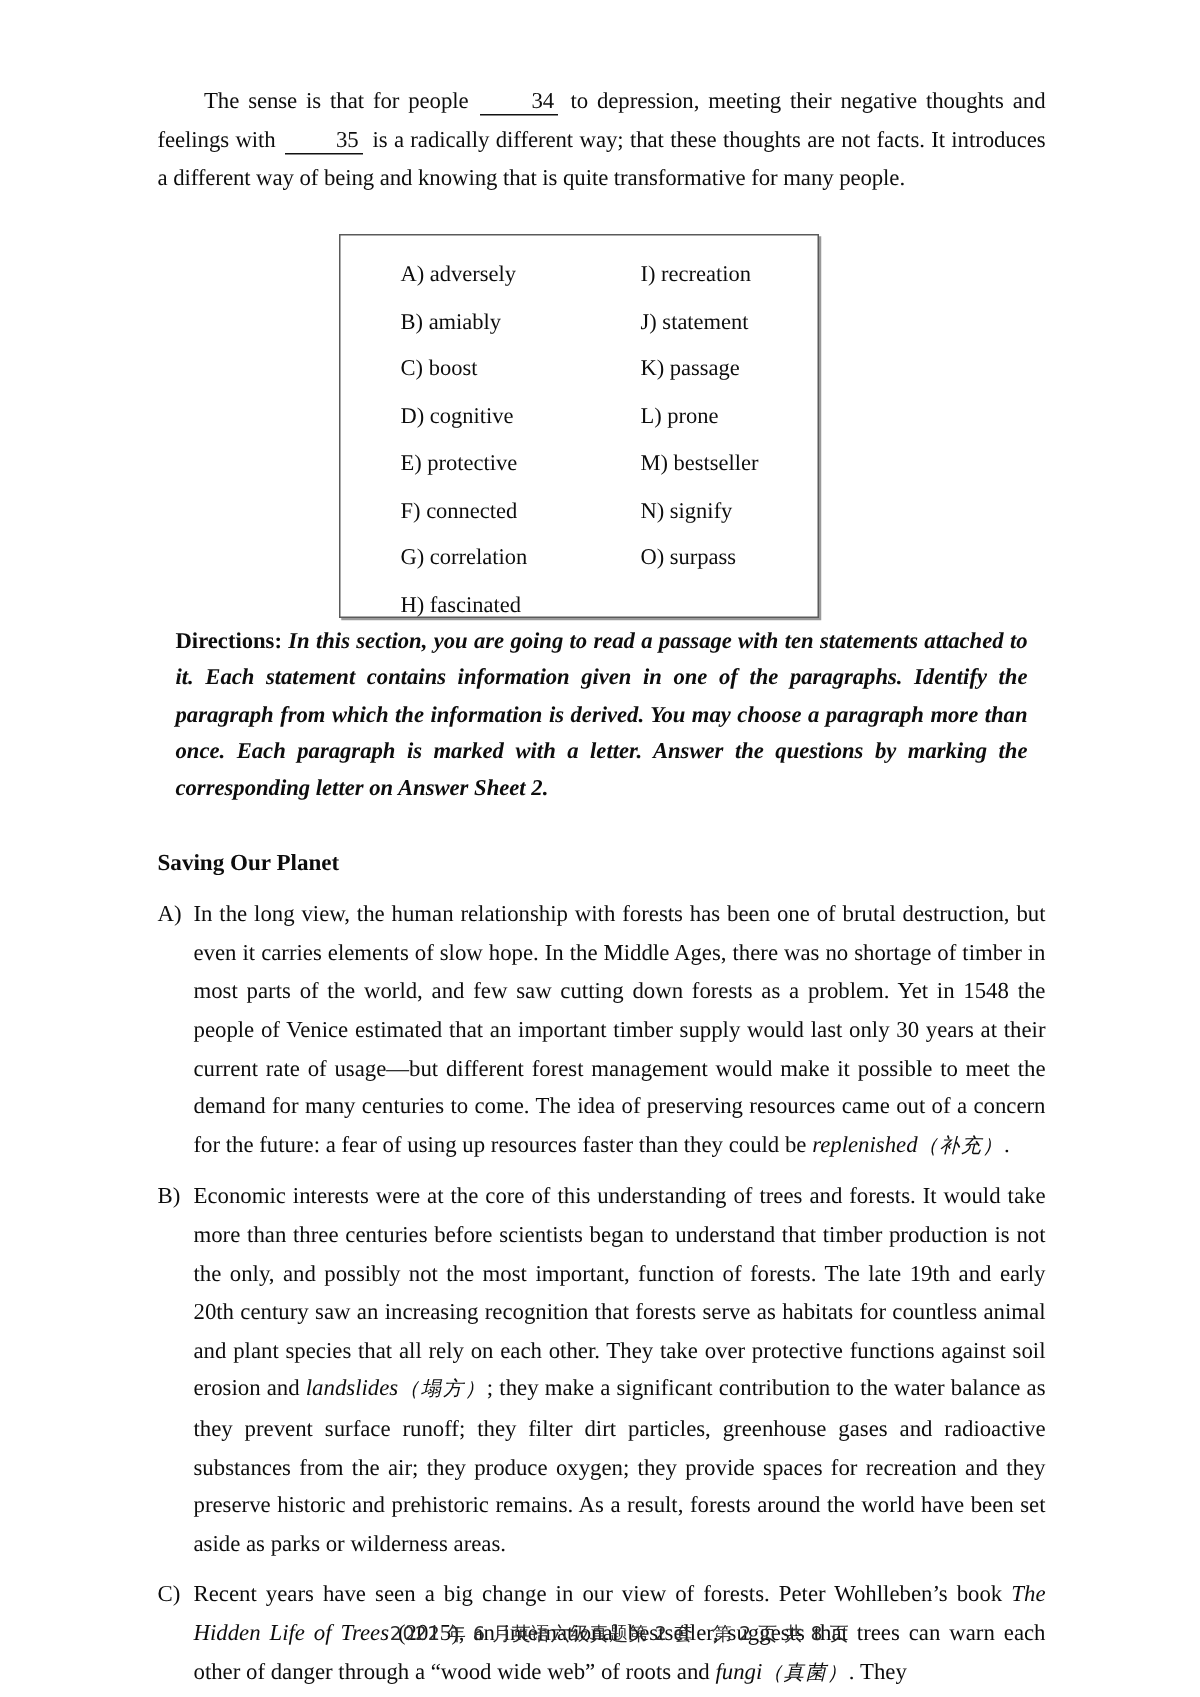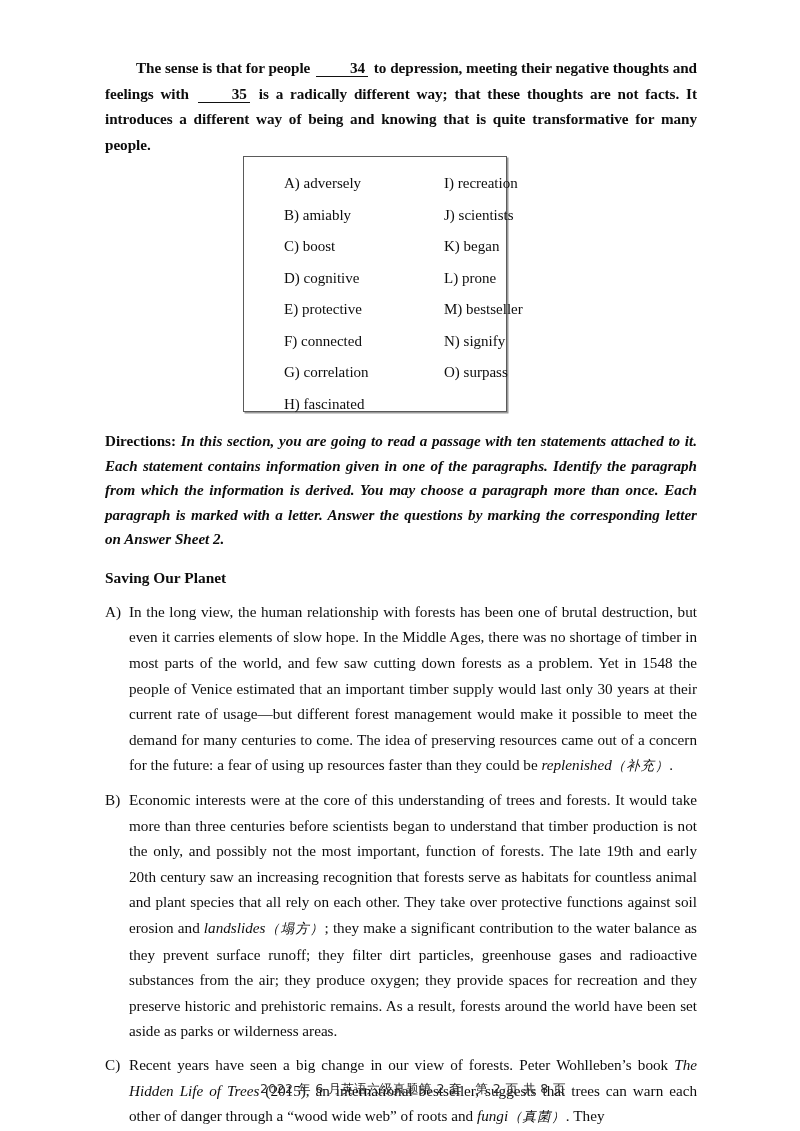--- a/index.html
+++ b/index.html
@@ -33,42 +33,41 @@
 
   p, div, span { box-sizing: border-box; }
 
   .para {
     margin: 0;
     text-align: justify;
     text-justify: inter-word;
     font-size: 15.2px;
     line-height: 25.6px;
     letter-spacing: -0.05px;
-    font-weight: bold;
   }
 
   .intro {
     text-indent: 31px;
   }
 
   .blank {
     display: inline-block;
     min-width: 52px;
     text-align: center;
     border-bottom: 1.2px solid #111;
     line-height: 1.05;
     margin: 0 2px;
   }
 
   
   .wordbank {
     position: absolute;
-    left: 243px;
+    left: 226px;
     top: 156px;
-    width: 264px;
+    width: 320px;
     height: 256px;
     border: 1.3px solid #5a5a5a;
     box-shadow: 1.5px 1.5px 0 0 #9a9a9a;
     background: #fff;
   }
   .wb-col {
     position: absolute;
     top: 11px;
   }
   .wb-col.left  { left: 40px; }
@@ -81,21 +80,21 @@
 
   
   .section-heading {
     font-weight: bold;
     font-size: 15.4px;
     line-height: 22px;
     margin: 0;
   }
 
   .directions {
-    margin: 0;
+    margin: 12px;
     font-size: 15.1px;
     line-height: 24.5px;
     text-align: justify;
     font-style: italic;
     font-weight: bold;
   }
   .directions .dir-label {
     font-style: normal;
     font-weight: bold;
   }
@@ -184,22 +183,22 @@
       <div class="wb-item">B) amiably</div>
       <div class="wb-item">C) boost</div>
       <div class="wb-item">D) cognitive</div>
       <div class="wb-item">E) protective</div>
       <div class="wb-item">F) connected</div>
       <div class="wb-item">G) correlation</div>
       <div class="wb-item">H) fascinated</div>
     </div>
     <div class="wb-col right">
       <div class="wb-item">I) recreation</div>
-      <div class="wb-item">J) scientists</div>
-      <div class="wb-item">K) began</div>
+      <div class="wb-item">J) statement</div>
+      <div class="wb-item">K) passage</div>
       <div class="wb-item">L) prone</div>
       <div class="wb-item">M) bestseller</div>
       <div class="wb-item">N) signify</div>
       <div class="wb-item">O) surpass</div>
     </div>
   </div>
 
   <div class="footer">2022 年 6 月英语六级真题第 2 套　第 2 页 共 8 页</div>
 
 </div>

